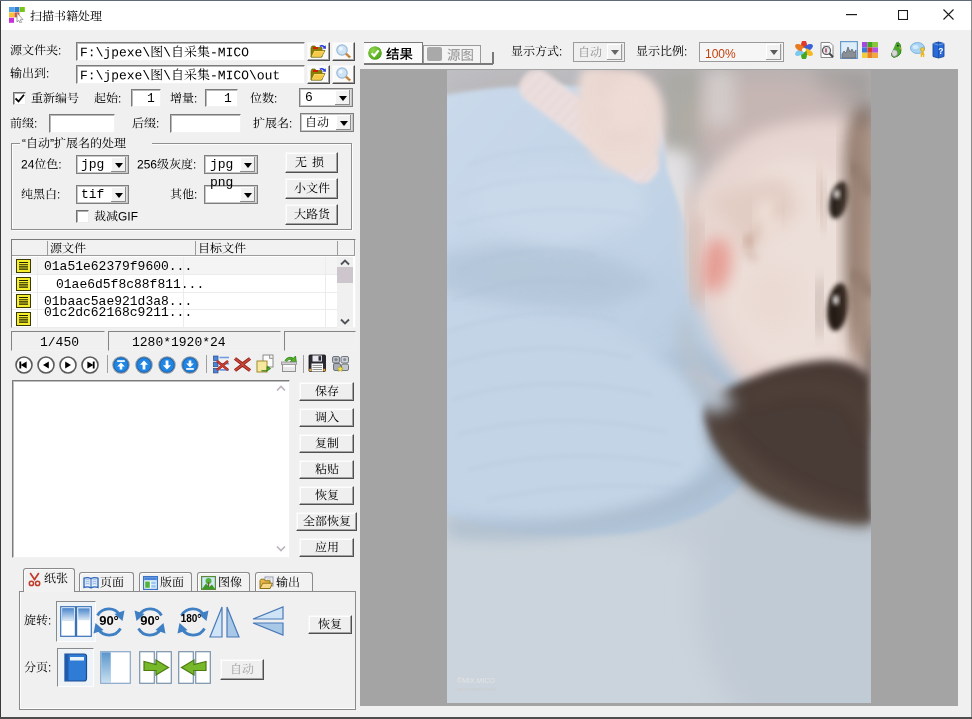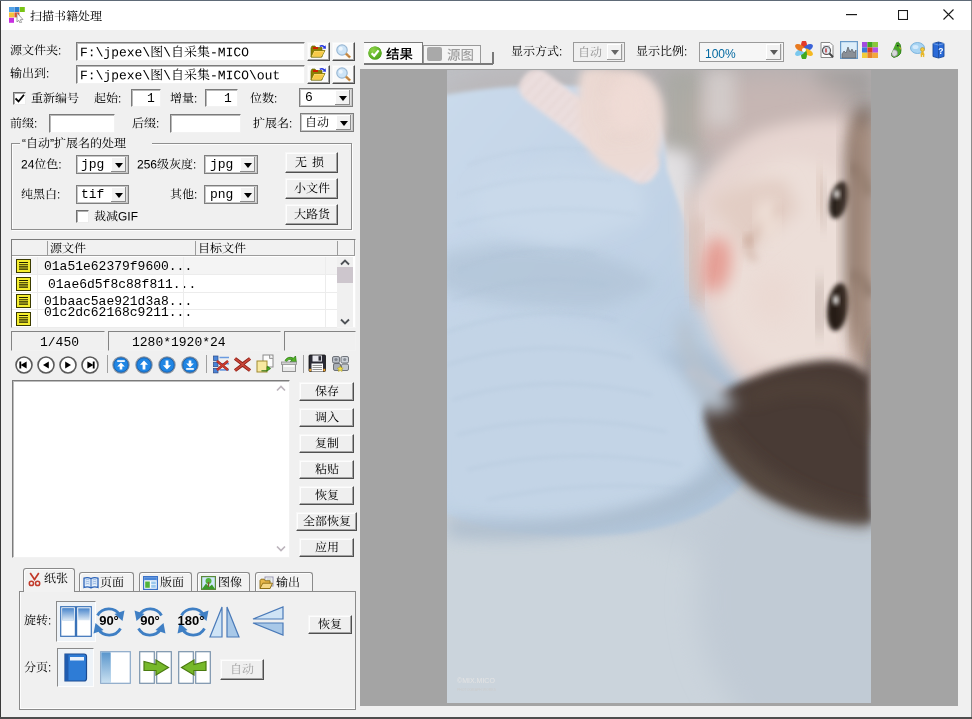--- a/index.html
+++ b/index.html
@@ -291,21 +291,21 @@
       <path transform="translate(0.0,11.4)" d="M7.2 -1.5 7.1 -1.4C8.7 -0.7 9.8 0.1 10.3 0.7C11.2 1.5 12.5 -0.5 7.2 -1.5ZM4.2 -1.7C3.5 -0.9 2 0.2 0.6 0.8L0.7 0.9C2.3 0.5 3.9 -0.3 4.8 -1C5.1 -1 5.3 -1 5.4 -1.1ZM7.9 -10V-8.2H4.1V-9.6C4.4 -9.6 4.5 -9.7 4.5 -9.9L3.3 -10V-8.2H0.8L0.9 -7.9H3.3V-2.4H0.5L0.6 -2.1H11.2C11.4 -2.1 11.5 -2.1 11.5 -2.2C11.1 -2.6 10.4 -3.2 10.4 -3.2L9.8 -2.4H8.7V-7.9H11C11.1 -7.9 11.2 -7.9 11.3 -8.1C10.9 -8.4 10.2 -8.9 10.2 -8.9L9.6 -8.2H8.7V-9.6C9 -9.6 9.1 -9.7 9.1 -9.9ZM4.1 -2.4V-4H7.9V-2.4ZM4.1 -7.9H7.9V-6.3H4.1ZM4.1 -6H7.9V-4.4H4.1Z"></path>
       <path transform="translate(12.0,11.4)" d="M9.8 -7.5 8 -6.8V-9.4C8.3 -9.5 8.4 -9.6 8.5 -9.8L7.3 -9.9V-6.6L5.5 -6V-8.5C5.8 -8.5 5.9 -8.7 5.9 -8.8L4.7 -9V-5.7L3.1 -5.1L3.4 -4.8L4.7 -5.3V-0.6C4.7 0.3 5.1 0.5 6.4 0.5H8.3C11.1 0.5 11.6 0.4 11.6 -0.1C11.6 -0.2 11.5 -0.3 11.2 -0.4L11.1 -2.3H11C10.8 -1.4 10.6 -0.7 10.5 -0.5C10.5 -0.4 10.4 -0.3 10.2 -0.3C9.9 -0.3 9.3 -0.3 8.4 -0.3H6.4C5.6 -0.3 5.5 -0.4 5.5 -0.8V-5.6L7.3 -6.2V-1.3H7.4C7.7 -1.3 8 -1.4 8 -1.5V-6.5L10 -7.2C10 -4.7 9.9 -3.5 9.7 -3.2C9.6 -3.1 9.5 -3.1 9.3 -3.1C9.1 -3.1 8.5 -3.2 8.2 -3.2V-3C8.5 -2.9 8.9 -2.8 9 -2.7C9.1 -2.6 9.1 -2.4 9.1 -2.1C9.6 -2.1 9.9 -2.3 10.2 -2.5C10.6 -3 10.7 -4.2 10.8 -7C11 -7.1 11.1 -7.1 11.2 -7.2L10.3 -8L9.9 -7.5ZM3.1 -10C2.5 -7.8 1.4 -5.5 0.4 -4L0.6 -3.9C1.1 -4.4 1.6 -5 2 -5.7V0.9H2.2C2.5 0.9 2.8 0.7 2.8 0.7V-6.5C3 -6.5 3.1 -6.6 3.2 -6.7L2.7 -6.9C3.1 -7.7 3.5 -8.5 3.9 -9.4C4.1 -9.4 4.3 -9.5 4.3 -9.6Z"></path>
       <path transform="translate(24.0,11.4)" d="M1.1 -5.1V-6.3H2.2V-5.1ZM1.1 0V-1.2H2.2V0Z"></path>
     </svg>
   </div>
 <div class="abs combo" style="left:204px;top:185px;width:54px;height:19px">
     <div class="cbtn">
       <div class="arr"></div>
     </div>
   </div>
-<div class="abs mono" style="left:210px;top:188px">png</div>
+<div class="abs mono" style="left:210px;top:176px">png</div>
 <div class="abs chk" style="left:76px;top:210px;width:13px;height:13px"></div>
 <div style="position:absolute;left:94px;top:209px;line-height:0">
     <svg class="t " width="44" height="15" viewBox="0 0 44 15" style="fill:#000">
       <path transform="translate(0.0,11.4)" d="M8.7 -9.6 8.6 -9.5C9.1 -9 9.8 -8.3 10 -7.7C10.8 -7.2 11.3 -8.9 8.7 -9.6ZM5.8 -5.2 5.3 -4.5H4C4.4 -4.7 4.5 -5.7 3 -5.9L2.8 -5.8C3.1 -5.5 3.5 -5 3.5 -4.6C3.6 -4.6 3.6 -4.5 3.7 -4.5H0.6L0.7 -4.2H3C2.5 -3.2 1.5 -2.2 0.4 -1.6L0.5 -1.4C1.1 -1.7 1.7 -2 2.3 -2.4V-0.8C2.3 -0.6 2.2 -0.5 1.8 -0.3L2.3 0.6C2.4 0.6 2.5 0.5 2.6 0.3C3.5 -0.2 4.4 -0.7 4.9 -1L4.8 -1.2C4.2 -1 3.5 -0.8 3 -0.6V-3C3.4 -3.4 3.7 -3.7 4 -4.2H6.5C6.6 -4.2 6.7 -4.2 6.8 -4.4C6.4 -4.7 5.8 -5.2 5.8 -5.2ZM3.6 -2.9 3.5 -2.8C4.3 -2.3 5.4 -1.3 5.8 -0.6C6.6 -0.2 6.9 -1.4 5 -2.4C5.5 -2.6 5.9 -2.9 6.2 -3.1C6.4 -3 6.6 -3.1 6.6 -3.2L5.7 -3.9C5.5 -3.6 5.1 -3 4.7 -2.5C4.4 -2.7 4 -2.8 3.6 -2.9ZM10.4 -7.1 9.9 -6.4H7.8C7.8 -7.4 7.8 -8.5 7.8 -9.6C8.1 -9.6 8.2 -9.8 8.2 -9.9L7 -10C7 -8.8 7 -7.5 7.1 -6.4H4.1V-8H6.2C6.3 -8 6.5 -8 6.5 -8.2C6.1 -8.5 5.6 -9 5.6 -9L5.1 -8.3H4.1V-9.6C4.4 -9.7 4.6 -9.8 4.6 -9.9L3.4 -10.1V-8.3H1.2L1.3 -8H3.4V-6.4H0.6L0.7 -6.1H7.2C7.3 -4.5 7.6 -3.1 8.1 -2C7.3 -0.9 6.3 0.1 4.9 0.8L5.1 0.9C6.4 0.4 7.5 -0.4 8.4 -1.4C8.8 -0.6 9.4 -0 10.1 0.4C10.6 0.8 11.3 1.1 11.5 0.7C11.6 0.6 11.6 0.5 11.2 0L11.4 -1.8L11.3 -1.8C11.1 -1.3 10.9 -0.7 10.8 -0.4C10.7 -0.2 10.6 -0.2 10.4 -0.3C9.8 -0.7 9.3 -1.3 8.9 -2C9.6 -2.9 10.1 -3.9 10.4 -4.9C10.7 -4.9 10.8 -4.9 10.9 -5.1L9.7 -5.4C9.5 -4.5 9.1 -3.6 8.6 -2.7C8.2 -3.7 8 -4.8 7.9 -6.1H11.2C11.3 -6.1 11.4 -6.1 11.5 -6.3C11.1 -6.6 10.4 -7.1 10.4 -7.1Z"></path>
       <path transform="translate(12.0,11.4)" d="M1 -9.5 0.9 -9.4C1.4 -9 2 -8.1 2.1 -7.5C2.9 -6.9 3.6 -8.6 1 -9.5ZM1 -2.8C0.9 -2.8 0.5 -2.8 0.5 -2.8V-2.5C0.7 -2.5 0.9 -2.4 1.1 -2.3C1.3 -2.2 1.4 -1.3 1.2 -0.1C1.2 0.3 1.4 0.5 1.6 0.5C1.9 0.5 2.1 0.2 2.2 -0.3C2.2 -1.2 1.9 -1.8 1.9 -2.3C1.9 -2.6 2 -2.9 2.1 -3.2C2.2 -3.7 2.9 -6 3.3 -7.2L3.1 -7.3C1.5 -3.4 1.5 -3.4 1.3 -3C1.2 -2.8 1.2 -2.8 1 -2.8ZM9.2 -9.7 9.1 -9.6C9.4 -9.3 9.7 -8.8 9.8 -8.4C10.5 -7.9 11.2 -9.3 9.2 -9.7ZM7 -6.8 6.5 -6.1H4.7L4.8 -5.8H7.6C7.8 -5.8 7.9 -5.8 7.9 -6C7.6 -6.3 7 -6.8 7 -6.8ZM6.9 -4.2V-2.2H5.5V-4.2ZM5.5 -1.1V-1.9H6.9V-1.3H7C7.2 -1.3 7.5 -1.5 7.5 -1.6V-4.1C7.7 -4.2 7.9 -4.2 7.9 -4.3L7.2 -4.9L6.8 -4.5H5.6L4.9 -4.9V-0.9H5C5.3 -0.9 5.5 -1 5.5 -1.1ZM10.5 -8.6 10 -7.9H8.7C8.7 -8.5 8.7 -9 8.7 -9.6C9 -9.6 9.1 -9.7 9.1 -9.9L7.9 -10C7.9 -9.3 7.9 -8.6 7.9 -7.9H4.5L3.6 -8.4V-4.9C3.6 -2.9 3.5 -0.8 2.3 0.8L2.5 1C4.2 -0.7 4.4 -3 4.4 -4.9V-7.6H7.9C8 -5.6 8.3 -3.8 8.8 -2.3C8 -0.9 6.9 0 5.6 0.7L5.8 0.9C7.1 0.4 8.2 -0.4 9 -1.6C9.3 -0.9 9.6 -0.3 10 0.2C10.4 0.7 11.1 1.2 11.4 0.9C11.5 0.7 11.5 0.5 11.2 -0L11.4 -1.9L11.3 -1.9C11.1 -1.5 10.9 -0.9 10.8 -0.6C10.7 -0.3 10.6 -0.3 10.5 -0.6C10.1 -1.1 9.8 -1.6 9.5 -2.3C10.1 -3.3 10.6 -4.4 10.9 -5.7C11.1 -5.7 11.3 -5.8 11.4 -6L10.2 -6.4C10 -5.2 9.7 -4.1 9.3 -3.2C8.9 -4.5 8.7 -6 8.7 -7.6H11.2C11.4 -7.6 11.5 -7.6 11.5 -7.8C11.1 -8.1 10.5 -8.6 10.5 -8.6Z"></path>
       <path transform="translate(24.0,11.4)" d="M0.6 -4.2Q0.6 -6.2 1.7 -7.3Q2.8 -8.4 4.7 -8.4Q6.1 -8.4 6.9 -7.9Q7.8 -7.5 8.3 -6.4L7.2 -6.1Q6.8 -6.8 6.2 -7.1Q5.6 -7.5 4.7 -7.5Q3.3 -7.5 2.5 -6.6Q1.7 -5.7 1.7 -4.2Q1.7 -2.6 2.5 -1.7Q3.3 -0.8 4.8 -0.8Q5.6 -0.8 6.3 -1Q7 -1.3 7.4 -1.7V-3.2H4.9V-4.1H8.4V-1.3Q7.8 -0.6 6.8 -0.2Q5.9 0.1 4.8 0.1Q3.5 0.1 2.5 -0.4Q1.6 -0.9 1.1 -1.9Q0.6 -2.9 0.6 -4.2Z"></path>
       <path transform="translate(33.3,11.4)" d="M1.1 0V-8.3H2.2V0Z"></path>
       <path transform="translate(36.7,11.4)" d="M2.1 -7.3V-4.3H6.7V-3.3H2.1V0H1V-8.3H6.8V-7.3Z"></path>
     </svg>
   </div>
@@ -365,21 +365,21 @@
 <svg class="abs" style="left:16px;top:259.0px" width="15" height="14">
 <rect x="0.5" y="0.5" width="14" height="13" fill="#f5ee2f" stroke="#3a3a00" stroke-width="1"></rect>
 <path d="M3 3.5 H12 M3 5.7 H12 M3 7.9 H12 M3 10.1 H12" stroke="#222200" stroke-width="1.1"></path>
   </svg>
 <div class="abs mono" style="left:44px;top:260.0px">01a51e62379f9600...</div>
 <div class="abs" style="left:12px;top:291.5px;width:325px;height:0.8px;background:#ececec"></div>
 <svg class="abs" style="left:16px;top:276.5px" width="15" height="14">
 <rect x="0.5" y="0.5" width="14" height="13" fill="#f5ee2f" stroke="#3a3a00" stroke-width="1"></rect>
 <path d="M3 3.5 H12 M3 5.7 H12 M3 7.9 H12 M3 10.1 H12" stroke="#222200" stroke-width="1.1"></path>
   </svg>
-<div class="abs mono" style="left:48px;top:277.5px">01ae6d5f8c88f811...</div>
+<div class="abs mono" style="left:56px;top:277.5px">01ae6d5f8c88f811...</div>
 <div class="abs" style="left:12px;top:309.0px;width:325px;height:0.8px;background:#ececec"></div>
 <svg class="abs" style="left:16px;top:294.0px" width="15" height="14">
 <rect x="0.5" y="0.5" width="14" height="13" fill="#f5ee2f" stroke="#3a3a00" stroke-width="1"></rect>
 <path d="M3 3.5 H12 M3 5.7 H12 M3 7.9 H12 M3 10.1 H12" stroke="#222200" stroke-width="1.1"></path>
   </svg>
 <div class="abs mono" style="left:44px;top:295.0px">01baac5ae921d3a8...</div>
 <div class="abs" style="left:12px;top:326.5px;width:325px;height:0.8px;background:#ececec"></div>
 <svg class="abs" style="left:16px;top:311.5px" width="15" height="14">
 <rect x="0.5" y="0.5" width="14" height="13" fill="#f5ee2f" stroke="#3a3a00" stroke-width="1"></rect>
 <path d="M3 3.5 H12 M3 5.7 H12 M3 7.9 H12 M3 10.1 H12" stroke="#222200" stroke-width="1.1"></path>
@@ -640,21 +640,21 @@
     </g>
     <g transform="translate(101,21) scale(1,1)">
       <path d="M-11.5 -6.5 A 13 13 0 0 1 11 -6.8" stroke="#3f7fc4" stroke-width="2.8" fill="none"></path>
       <path d="M15.5 -11.5 L13.5 -1 L5.5 -8 Z" fill="#3f7fc4"></path>
       <path d="M11.5 6.5 A 13 13 0 0 1 -11 6.8" stroke="#3f7fc4" stroke-width="2.8" fill="none"></path>
       <path d="M-15.5 11.5 L-13.5 1 L-5.5 8 Z" fill="#3f7fc4"></path>
     </g>
   </svg>
 <div class="abs" style="left:93px;top:613px;width:32px;text-align:center;font-family:'Liberation Sans';font-size:13px;font-weight:bold;color:#000">90°</div>
 <div class="abs" style="left:134px;top:613px;width:32px;text-align:center;font-family:'Liberation Sans';font-size:13px;font-weight:bold;color:#000">90°</div>
-<div class="abs" style="left:175px;top:613px;width:32px;text-align:center;font-family:'Liberation Sans';font-size:13px;font-weight:bold;color:#000">180°</div>
+<div class="abs" style="left:175px;top:613px;width:32px;text-align:center;font-family:'Liberation Sans';font-size:10px;font-weight:bold;color:#000">180°</div>
 <svg class="abs" style="left:208px;top:604px" width="34" height="36">
 <path d="M14 33 L14 3 L2 33 Z" fill="#cfe4f6" stroke="#4a7ab8" stroke-width="1.2"></path>
 <path d="M19 33 L19 3 L31 33 Z" fill="#a8c8e8" stroke="#4a7ab8" stroke-width="1.2"></path>
   </svg>
 <svg class="abs" style="left:250px;top:604px" width="36" height="34">
 <path d="M33 15 L3 15 L33 3 Z" fill="#cfe4f6" stroke="#4a7ab8" stroke-width="1.2"></path>
 <path d="M33 19 L3 19 L33 31 Z" fill="#a8c8e8" stroke="#4a7ab8" stroke-width="1.2"></path>
   </svg>
 <div class="abs btn" style="left:308px;top:615px;width:44px;height:19px"></div>
 <div style="position:absolute;left:318.0px;top:617.0px;line-height:0">
@@ -759,21 +759,21 @@
       <path transform="translate(24.0,11.4)" d="M4.9 -6.6 4.3 -5.8H2.7V-9.4C3 -9.5 3.1 -9.6 3.2 -9.8L1.9 -9.9V-0.6C1.9 -0.4 1.8 -0.3 1.4 -0L2.1 0.8C2.1 0.7 2.2 0.6 2.3 0.5C3.8 -0.2 5.2 -1 6 -1.4L5.9 -1.6C4.7 -1.1 3.5 -0.7 2.7 -0.4V-5.4H5.7C5.8 -5.4 6 -5.5 6 -5.6C5.6 -6 4.9 -6.6 4.9 -6.6ZM7.8 -9.8 6.6 -9.9V-0.6C6.6 0.2 6.9 0.4 7.9 0.4H9.2C11.1 0.4 11.6 0.3 11.6 -0.1C11.6 -0.3 11.5 -0.3 11.2 -0.5L11.2 -2.5H11C10.9 -1.6 10.7 -0.7 10.6 -0.5C10.5 -0.4 10.5 -0.4 10.3 -0.3C10.2 -0.3 9.7 -0.3 9.2 -0.3H8C7.5 -0.3 7.4 -0.4 7.4 -0.8V-4.7C8.4 -5.1 9.7 -5.9 10.8 -6.6C11 -6.5 11.1 -6.6 11.3 -6.6L10.3 -7.6C9.4 -6.6 8.3 -5.7 7.4 -5V-9.4C7.7 -9.5 7.8 -9.6 7.8 -9.8Z"></path>
       <path transform="translate(36.0,11.4)" d="M8 -8.5V-1.6H8.2C8.4 -1.6 8.8 -1.8 8.8 -1.9V-8.1C9.1 -8.1 9.2 -8.3 9.2 -8.4ZM10.2 -9.9V-0.3C10.2 -0.1 10.1 -0 9.9 -0C9.6 -0 8.3 -0.1 8.3 -0.1V0.1C8.9 0.2 9.2 0.2 9.4 0.4C9.6 0.5 9.6 0.7 9.7 0.9C10.8 0.8 10.9 0.4 10.9 -0.2V-9.5C11.2 -9.5 11.3 -9.6 11.4 -9.8ZM3.4 -9.1 3.5 -8.7H4.7C4.4 -6.7 3.8 -4.7 2.7 -3.2L2.9 -3C3.4 -3.6 3.8 -4.2 4.2 -4.8C4.6 -4.4 5 -3.9 5.2 -3.4C5.9 -2.9 6.5 -4.3 4.3 -5.1C4.6 -5.5 4.8 -6 5 -6.6H6.5C6.2 -3.7 5.3 -1 3 0.7L3.1 0.9C6 -0.8 6.9 -3.6 7.3 -6.5C7.5 -6.5 7.6 -6.5 7.7 -6.6L6.9 -7.4L6.4 -6.9H5.1C5.2 -7.5 5.4 -8.1 5.5 -8.7H7.8C8 -8.7 8.1 -8.8 8.1 -8.9C7.7 -9.3 7.1 -9.8 7.1 -9.8L6.5 -9.1ZM2.4 -10.1C1.9 -7.9 1.2 -5.6 0.4 -4.1L0.5 -4C0.9 -4.5 1.3 -5.1 1.7 -5.7V0.9H1.8C2.1 0.9 2.4 0.7 2.4 0.7V-6.5C2.6 -6.5 2.7 -6.6 2.8 -6.7L2.2 -6.9C2.6 -7.7 2.9 -8.6 3.1 -9.5C3.4 -9.5 3.6 -9.6 3.6 -9.7Z"></path>
       <path transform="translate(48.0,11.4)" d="M1.1 -5.1V-6.3H2.2V-5.1ZM1.1 0V-1.2H2.2V0Z"></path>
     </svg>
   </div>
 <div class="abs combo" style="left:699px;top:42px;width:85px;height:20px;background:#f6f6f6;box-shadow:none;border-color:#9a9a9a">
     <div class="cbtn" style="box-shadow:inset -1px -1px 0 #9a9a9a,inset 1px 1px 0 #fff">
       <div class="arr" style="border-top-color:#5a5a5a"></div>
     </div>
   </div>
-<div class="abs" style="left:705px;top:47px;font-family:'Liberation Sans';font-size:12px;color:#0369a1">100%</div>
+<div class="abs" style="left:705px;top:47px;font-family:'Liberation Sans';font-size:12px;color:#c2410c">100%</div>
 <svg class="abs" style="left:795px;top:41px" width="18" height="18">
 <g transform="translate(9,9)">
 <ellipse rx="3" ry="5.5" cy="-4.5" fill="#e23a2a" transform="rotate(0)"></ellipse>
 <ellipse rx="3" ry="5.5" cy="-4.5" fill="#3a62d8" transform="rotate(60)"></ellipse>
 <ellipse rx="3" ry="5.5" cy="-4.5" fill="#f4b820" transform="rotate(120)"></ellipse>
 <ellipse rx="3" ry="5.5" cy="-4.5" fill="#42a81e" transform="rotate(180)"></ellipse>
 <ellipse rx="3" ry="5.5" cy="-4.5" fill="#7ac8ee" transform="rotate(240)"></ellipse>
 <ellipse rx="3" ry="5.5" cy="-4.5" fill="#e87a20" transform="rotate(300)"></ellipse>
 <circle r="2" fill="#fff"></circle>
     </g>

